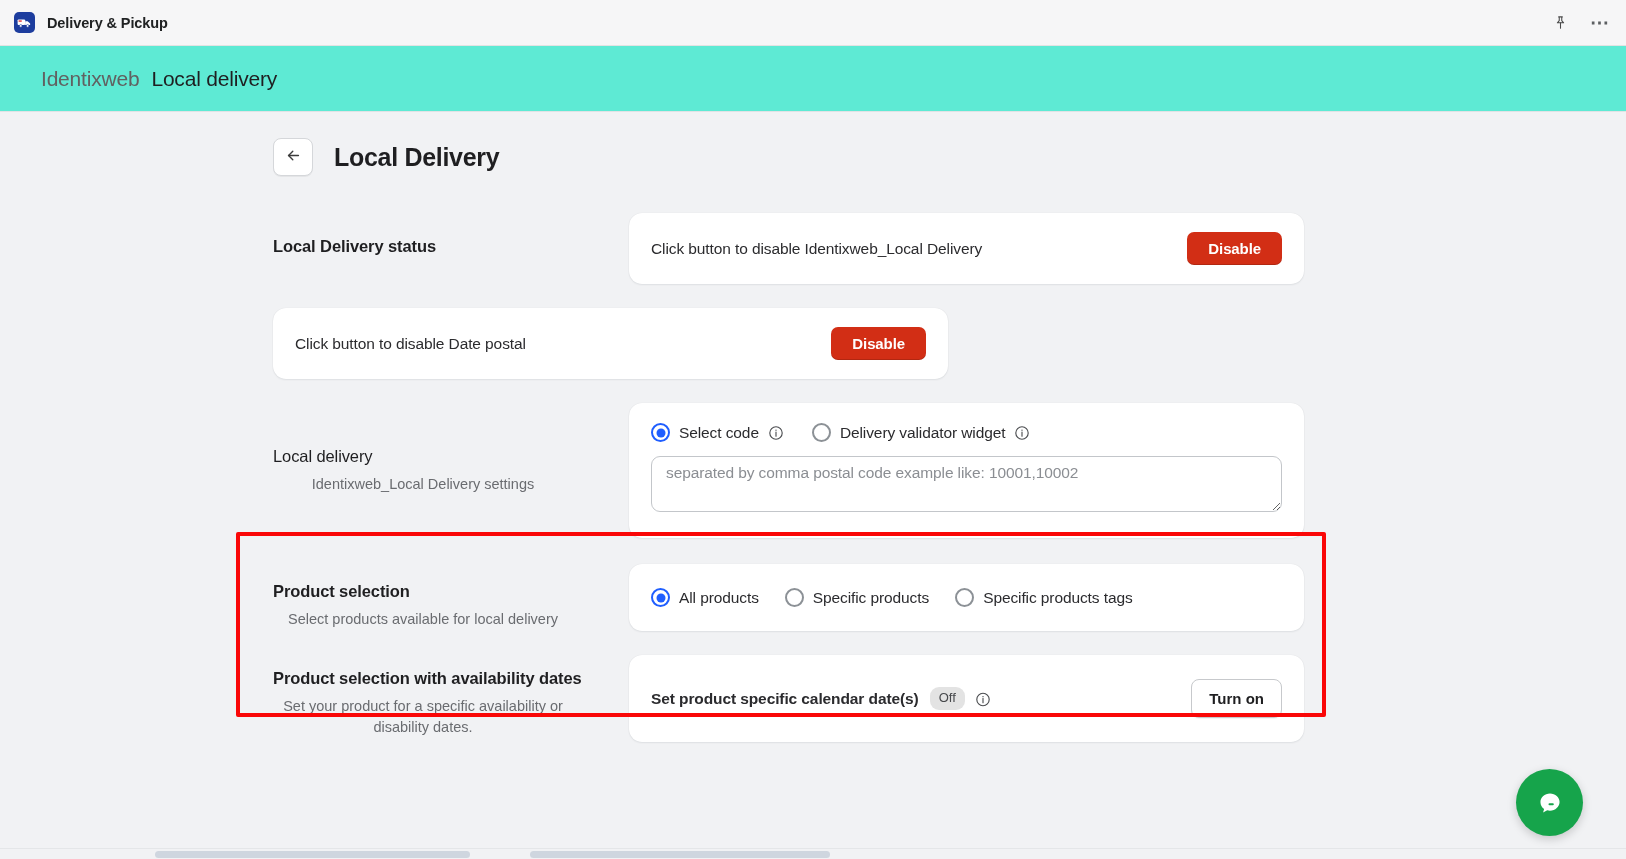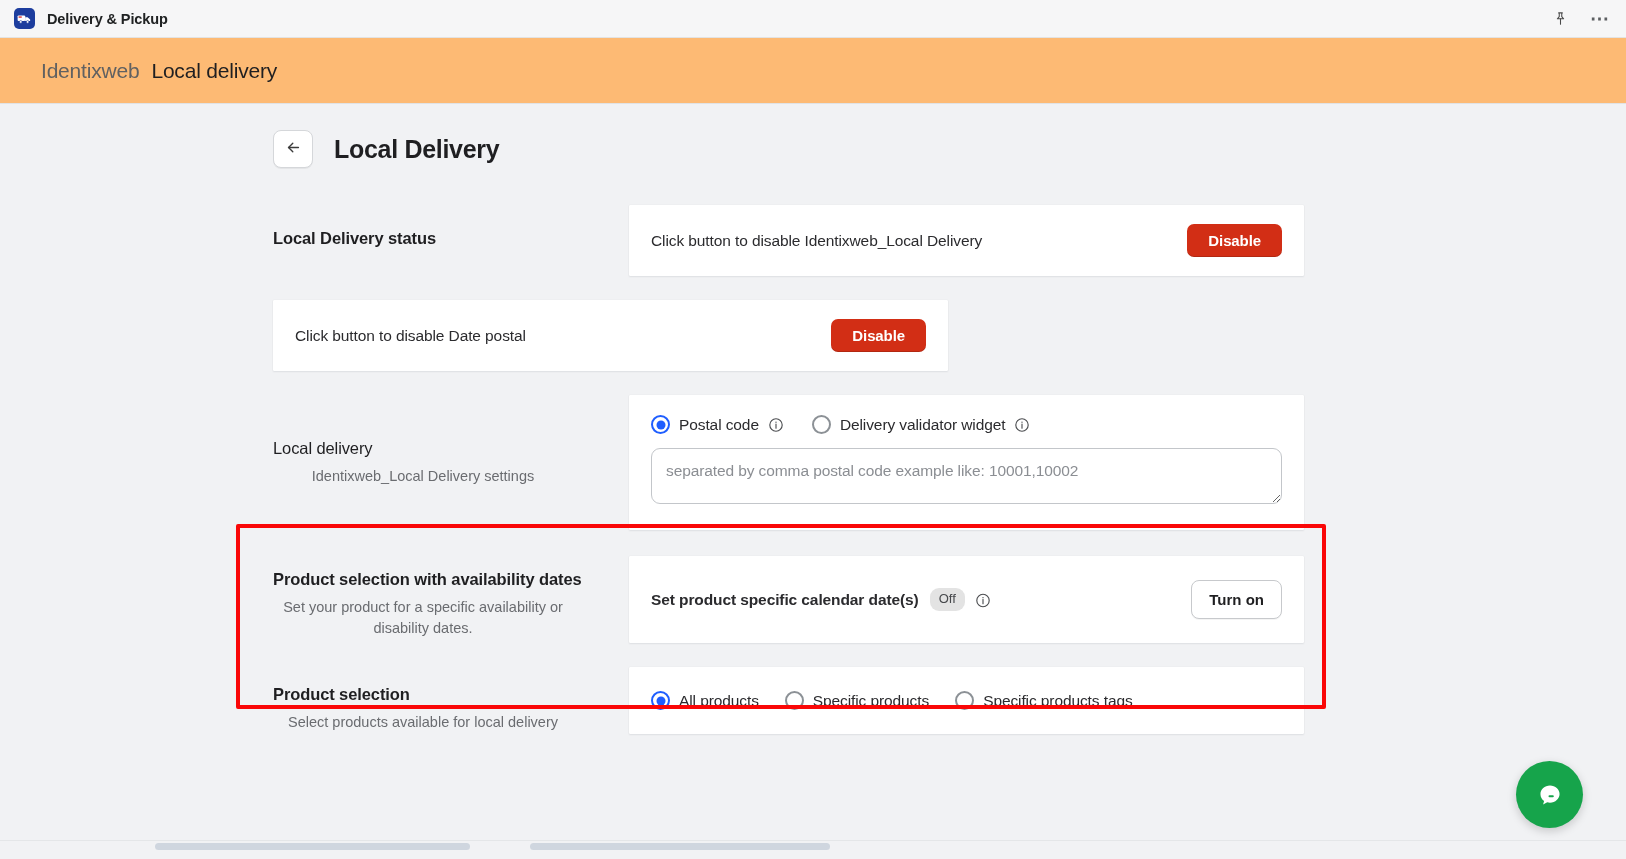--- a/index.html
+++ b/index.html
@@ -8,21 +8,21 @@
     width: 1626px;
     height: 859px;
     overflow: hidden;
     background: #f1f2f4;
     font-family: "Liberation Sans", sans-serif;
     -webkit-font-smoothing: antialiased;
   }
 
   
   .titlebar {
-    height: 38px;
+    height: 46px;
     background: #f6f6f7;
     border-bottom: 1px solid #e3e3e3;
     display: flex;
     align-items: center;
     padding: 0 14px 0 14px;
     position: relative;
   }
   .app-icon {
     width: 21px; height: 21px;
     border-radius: 5px;
@@ -55,21 +55,21 @@
     font-size: 19px;
     line-height: 10px;
     letter-spacing: 1px;
     color: #5c5f62;
     font-weight: 700;
   }
 
   
   .breadcrumb-bar {
     height: 66px;
-    background: #fdba74;
+    background: #5eead4;
     display: flex;
     align-items: center;
     padding-left: 41px;
     gap: 12px;
     border-bottom: 1px solid #e1e3e5;
   }
   .crumb-muted {
     font-size: 21px;
     color: #616161;
     font-weight: 400;
@@ -146,21 +146,21 @@
     font-size: 14.5px;
     color: #6a6c70;
     margin-top: 7px;
     line-height: 1.42;
     max-width: 300px;
     text-align: center;
   }
 
   .card {
     background: #fff;
-    border-radius: 1px;
+    border-radius: 13px;
     box-shadow: 0 1px 2px rgba(16,24,40,.07), 0 0 1px rgba(16,24,40,.12);
     width: 675px;
     flex: none;
   }
 
   .card-inner {
     display: flex;
     align-items: center;
     padding: 19px 22px;
     min-height: 40px;
@@ -246,21 +246,21 @@
     display: inline-flex;
   }
 
   
   .ta-wrap { padding: 0 22px 22px 22px; }
   .postal-textarea {
     width: 100%;
     height: 56px;
     border: 1px solid #c3c6ca;
     border-radius: 9px;
-    padding: 13px 14px;
+    padding: 7px 14px;
     font-size: 15.5px;
     font-family: inherit;
     color: #2b2b2e;
     resize: vertical;
     outline: none;
     background: #fff;
     letter-spacing: -0.1px;
   }
   .postal-textarea::placeholder { color: #8b8e93; }
 
@@ -405,21 +405,21 @@
 
     <div class="row" style="margin-bottom:26px;">
       <div class="row-label tight" style="padding-top:42px;">
         <div class="row-title normal">Local delivery</div>
         <div class="row-sub">Identixweb_Local Delivery settings</div>
       </div>
       <div class="card">
         <div class="radio-pad radio-row">
           <div class="radio-item">
             <span class="radio checked"></span>
-            <span class="radio-label">Postal code</span>
+            <span class="radio-label">Select code</span>
             <span class="info-icon">
               <svg width="16" height="16" viewBox="0 0 24 24" fill="none" stroke="currentColor" stroke-width="1.7">
                 <circle cx="12" cy="12" r="9.3"></circle>
                 <path d="M12 10.6v6.1" stroke-linecap="round"></path>
                 <circle cx="12" cy="7.7" r="1.05" fill="currentColor" stroke="none"></circle>
               </svg>
             </span>
           </div>
           <div class="radio-item">
             <span class="radio"></span>
@@ -433,41 +433,20 @@
             </span>
           </div>
         </div>
         <div class="ta-wrap">
           <textarea class="postal-textarea" placeholder="separated by comma postal code example like: 10001,10002" style=""></textarea>
         </div>
       </div>
     </div>
 
     <div class="row">
-      <div class="row-label" style="padding-top:12px;">
-        <div class="row-title">Product selection with availability dates</div>
-        <div class="row-sub">Set your product for a specific availability or disability dates.</div>
-      </div>
-      <div class="card">
-        <div class="card-inner" style="padding:24px 22px;">
-          <span class="card-text" style="font-weight:700;">Set product specific calendar date(s)</span>
-          <span class="off-badge">Off</span>
-          <span class="info-icon">
-            <svg width="17" height="17" viewBox="0 0 24 24" fill="none" stroke="currentColor" stroke-width="1.7">
-              <circle cx="12" cy="12" r="9.3"></circle>
-              <path d="M12 10.6v6.1" stroke-linecap="round"></path>
-              <circle cx="12" cy="7.7" r="1.05" fill="currentColor" stroke="none"></circle>
-            </svg>
-          </span>
-          <button class="btn-plain">Turn on</button>
-        </div>
-      </div>
-    </div>
-
-    <div class="row">
       <div class="row-label" style="padding-top:16px;">
         <div class="row-title">Product selection</div>
         <div class="row-sub">Select products available for local delivery</div>
       </div>
       <div class="card">
         <div class="card-inner radio-row" style="padding:24px 22px;gap:26px;">
           <div class="radio-item">
             <span class="radio checked"></span>
             <span class="radio-label">All products</span>
           </div>
@@ -476,20 +455,41 @@
             <span class="radio-label">Specific products</span>
           </div>
           <div class="radio-item">
             <span class="radio"></span>
             <span class="radio-label">Specific products tags</span>
           </div>
         </div>
       </div>
     </div>
 
+    <div class="row">
+      <div class="row-label" style="padding-top:12px;">
+        <div class="row-title">Product selection with availability dates</div>
+        <div class="row-sub">Set your product for a specific availability or disability dates.</div>
+      </div>
+      <div class="card">
+        <div class="card-inner" style="padding:24px 22px;">
+          <span class="card-text" style="font-weight:700;">Set product specific calendar date(s)</span>
+          <span class="off-badge">Off</span>
+          <span class="info-icon">
+            <svg width="17" height="17" viewBox="0 0 24 24" fill="none" stroke="currentColor" stroke-width="1.7">
+              <circle cx="12" cy="12" r="9.3"></circle>
+              <path d="M12 10.6v6.1" stroke-linecap="round"></path>
+              <circle cx="12" cy="7.7" r="1.05" fill="currentColor" stroke="none"></circle>
+            </svg>
+          </span>
+          <button class="btn-plain">Turn on</button>
+        </div>
+      </div>
+    </div>
+
   </div>
 
   <div class="highlight-box"></div>
 
   <div class="chat-fab">
     <svg width="34" height="34" viewBox="0 0 32 32" fill="none">
       <path d="M16 7c5 0 9 3.6 9 8.1 0 4.5-4 8.1-9 8.1-.9 0-1.8-.12-2.6-.34l-3.9 2.1.95-3.3C8.3 20.3 7 17.9 7 15.1 7 10.6 11 7 16 7z" fill="#ffffff"></path>
       <rect x="14.6" y="16.2" width="5" height="1.9" rx="0.95" fill="#16a44b"></rect>
     </svg>
   </div>

